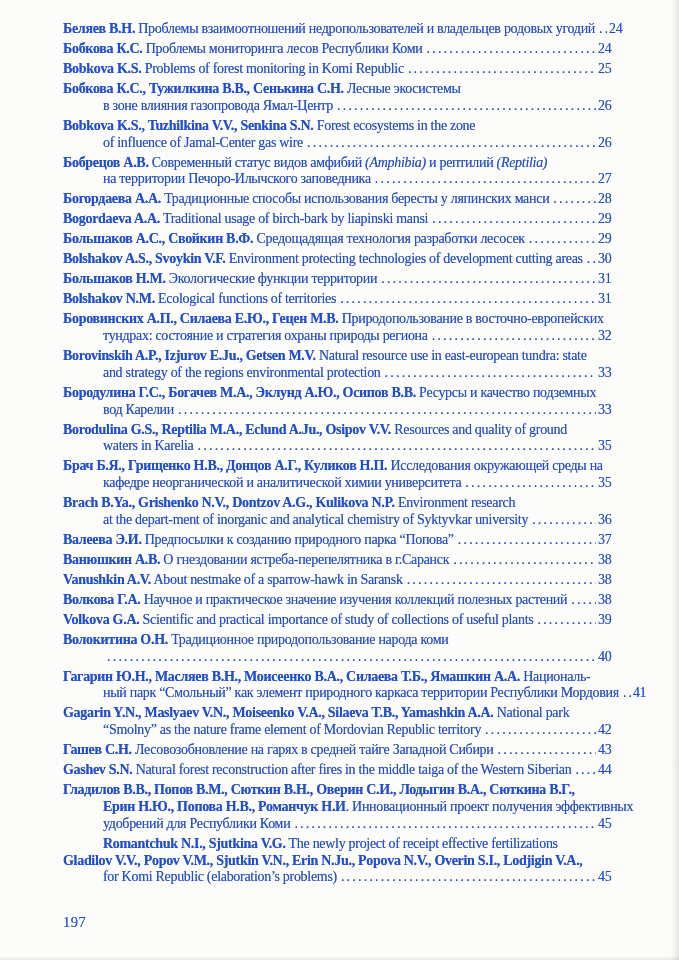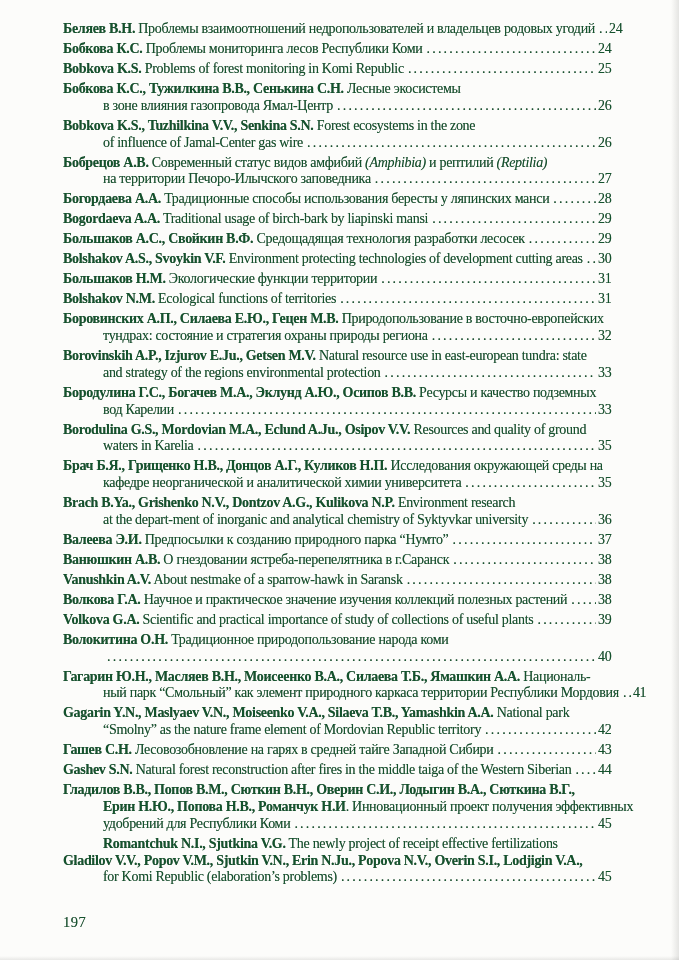--- a/index.html
+++ b/index.html
@@ -2,21 +2,21 @@
 <html><head>
 <meta charset="utf-8">
 <style>
   html, body { margin: 0; padding: 0; background: #ffffff; }
   .page {
     position: relative;
     width: 679px;
     height: 960px;
     background: #fcfcfa;
     font-family: "Liberation Serif", "DejaVu Serif", serif;
-    color: #14532d;
+    color: #1d4ed8;
     overflow: hidden;
     text-shadow: 0 0 0.4px rgba(20,20,20,0.45);
   }
   .content {
     position: absolute;
     left: 63px;
     top: 21px;
     width: 551px;
   }
   .entry { margin-bottom: 3.2px; }
@@ -185,21 +185,21 @@
         </div>
         <div class="entry">
           <div class="line"><span class="line-text"><span class="authors">Бородулина Г.С., Богачев М.А., Эклунд А.Ю., Осипов В.В.</span><span> Ресурсы и качество подземных</span></span></div>
           <div class="line cont last">
             <span class="line-text"><span>вод Карелии</span></span>
             <span class="leader"></span>
             <span class="pagenum">33</span>
           </div>
         </div>
         <div class="entry">
-          <div class="line"><span class="line-text"><span class="authors">Borodulina G.S., Mordovian M.A., Eclund A.Ju., Osipov V.V.</span><span> Resources and quality of ground</span></span></div>
+          <div class="line"><span class="line-text"><span class="authors">Borodulina G.S., Reptilia M.A., Eclund A.Ju., Osipov V.V.</span><span> Resources and quality of ground</span></span></div>
           <div class="line cont last">
             <span class="line-text"><span>waters in Karelia</span></span>
             <span class="leader"></span>
             <span class="pagenum">35</span>
           </div>
         </div>
         <div class="entry">
           <div class="line"><span class="line-text"><span class="authors">Брач Б.Я., Грищенко Н.В., Донцов А.Г., Куликов Н.П.</span><span> Исследования окружающей среды на</span></span></div>
           <div class="line cont last">
             <span class="line-text"><span>кафедре неорганической и аналитической химии университета</span></span>
@@ -210,21 +210,21 @@
         <div class="entry">
           <div class="line"><span class="line-text"><span class="authors">Brach B.Ya., Grishenko N.V., Dontzov A.G., Kulikova N.P.</span><span> Environment research</span></span></div>
           <div class="line cont last">
             <span class="line-text"><span>at the depart-ment of inorganic and analytical chemistry of Syktyvkar university</span></span>
             <span class="leader"></span>
             <span class="pagenum">36</span>
           </div>
         </div>
         <div class="entry">
           <div class="line last">
-            <span class="line-text"><span class="authors">Валеева Э.И.</span><span> Предпосылки к созданию природного парка “Нумто”</span></span>
+            <span class="line-text"><span class="authors">Валеева Э.И.</span><span> Предпосылки к созданию природного парка “Попова”</span></span>
             <span class="leader"></span>
             <span class="pagenum">37</span>
           </div>
         </div>
         <div class="entry">
           <div class="line last">
             <span class="line-text"><span class="authors">Ванюшкин А.В.</span><span> О гнездовании ястреба-перепелятника в г.Саранск</span></span>
             <span class="leader"></span>
             <span class="pagenum">38</span>
           </div>

